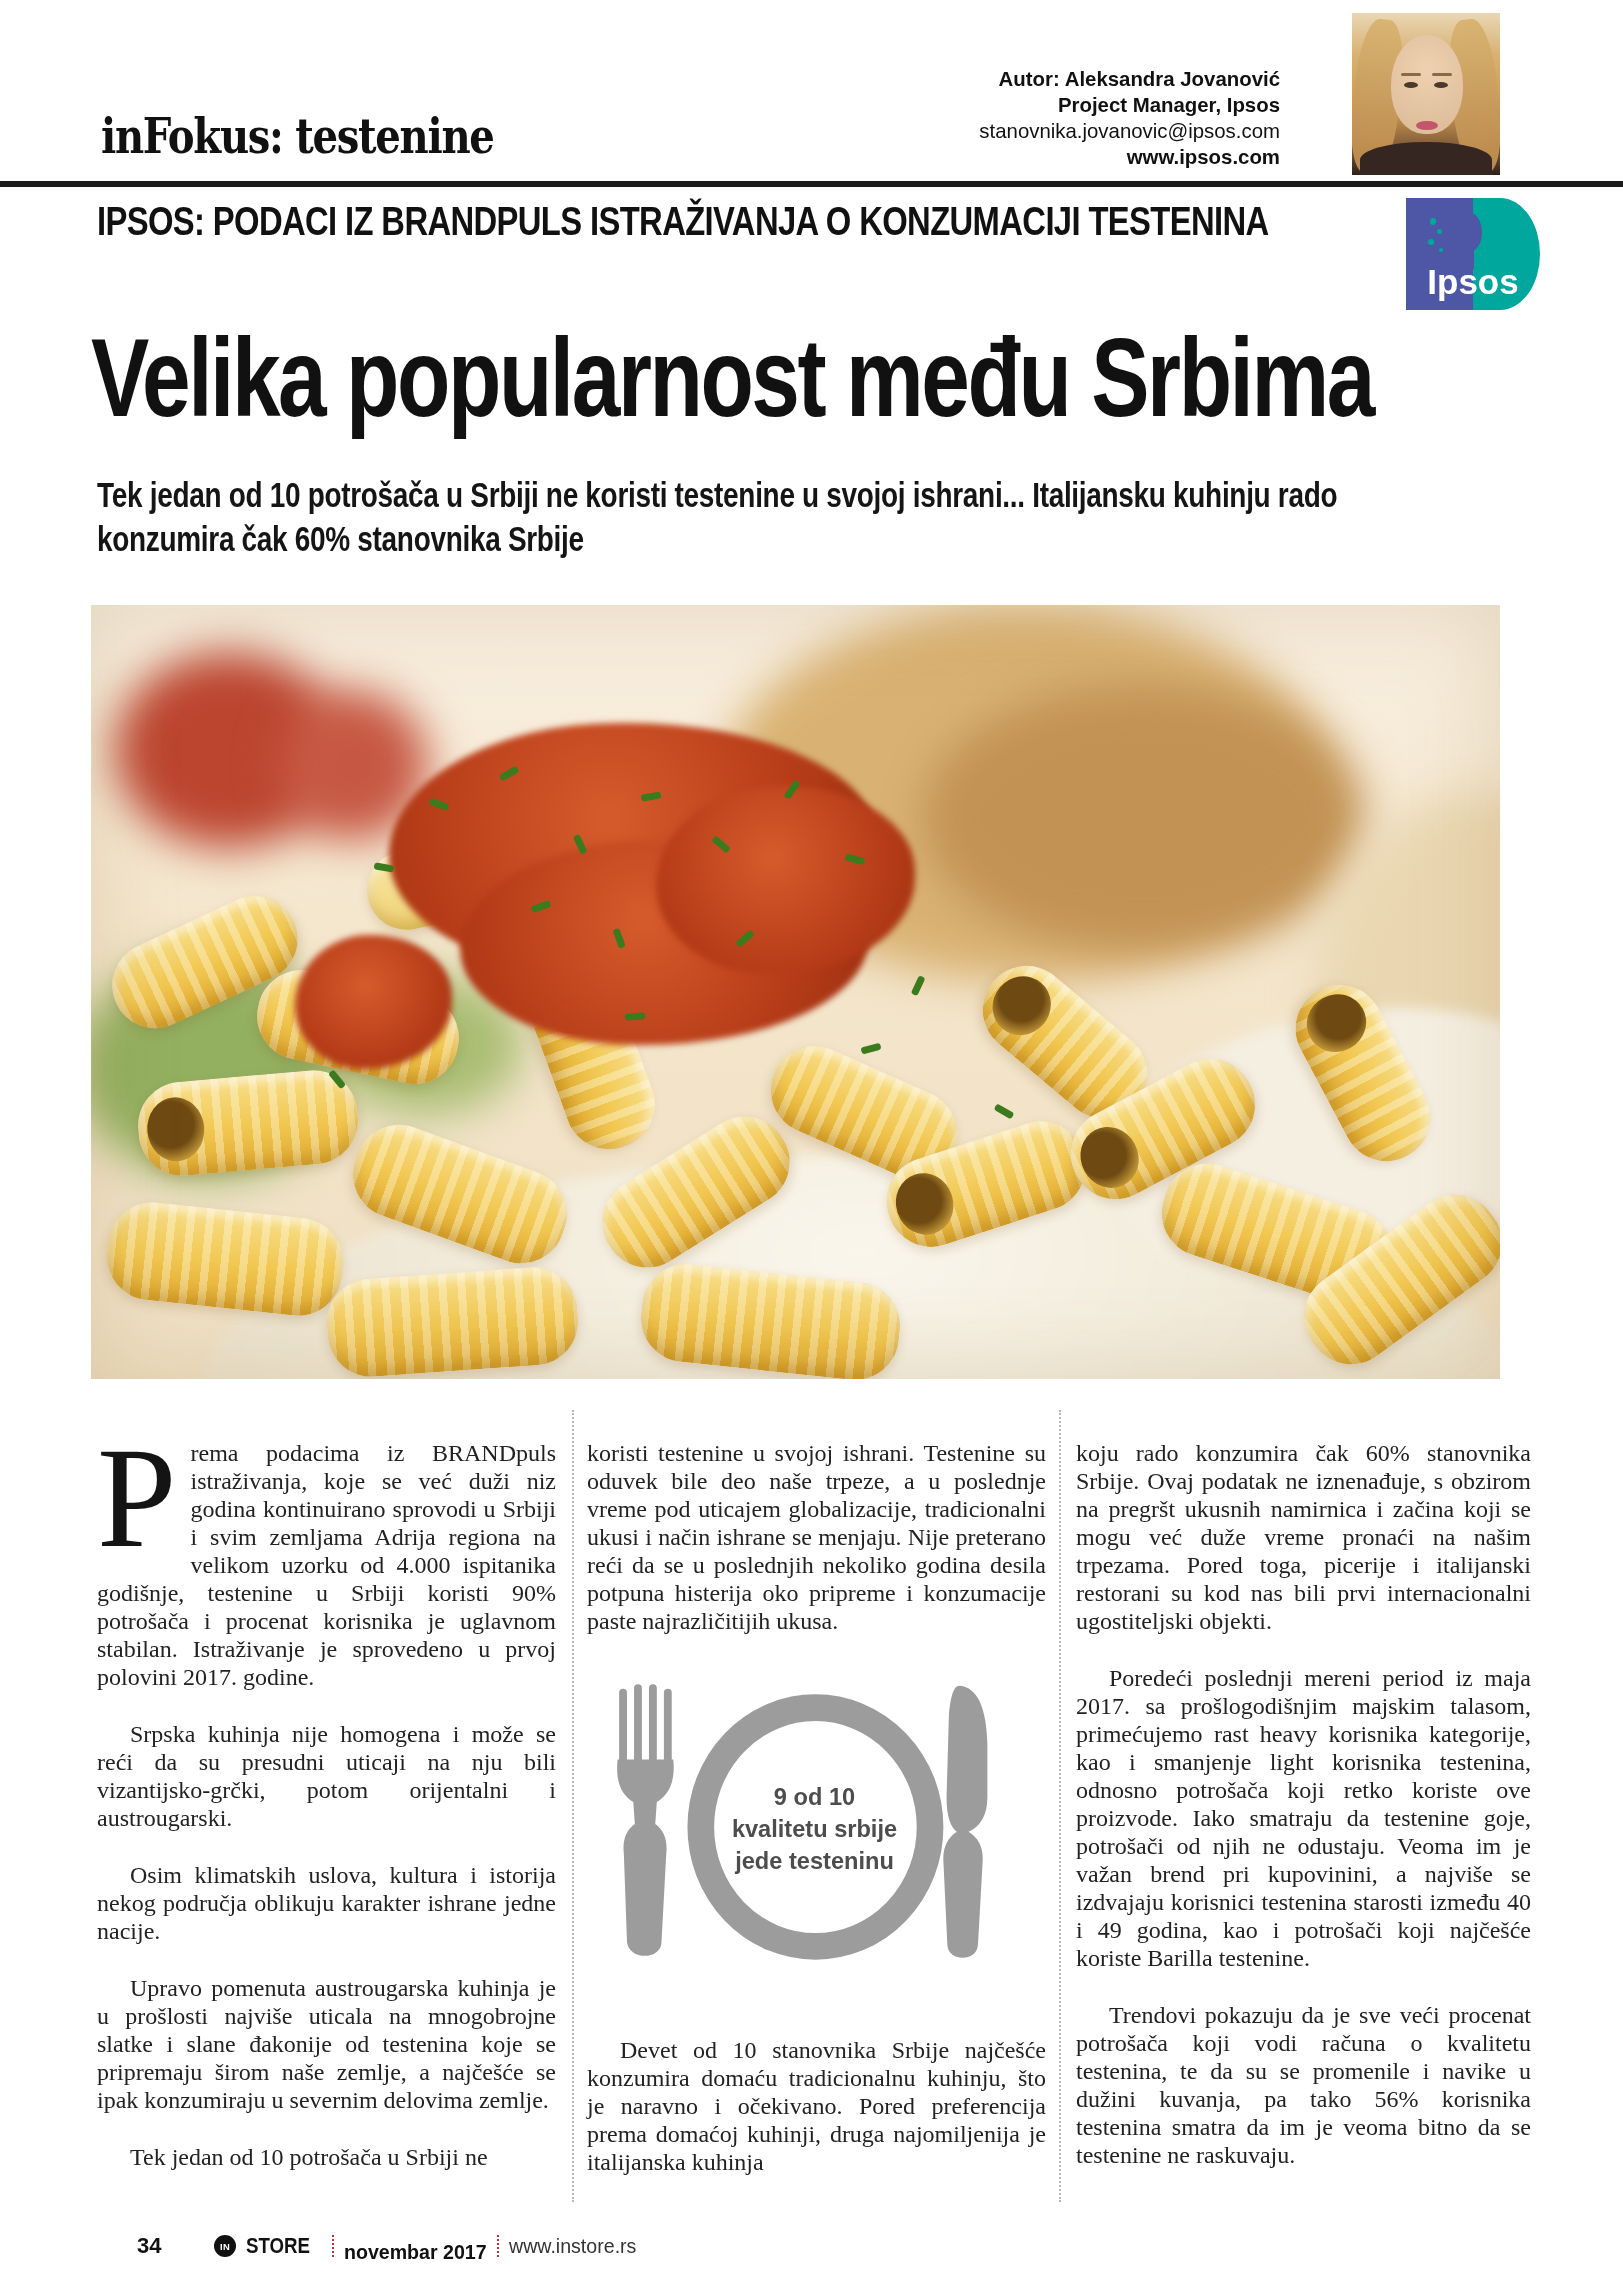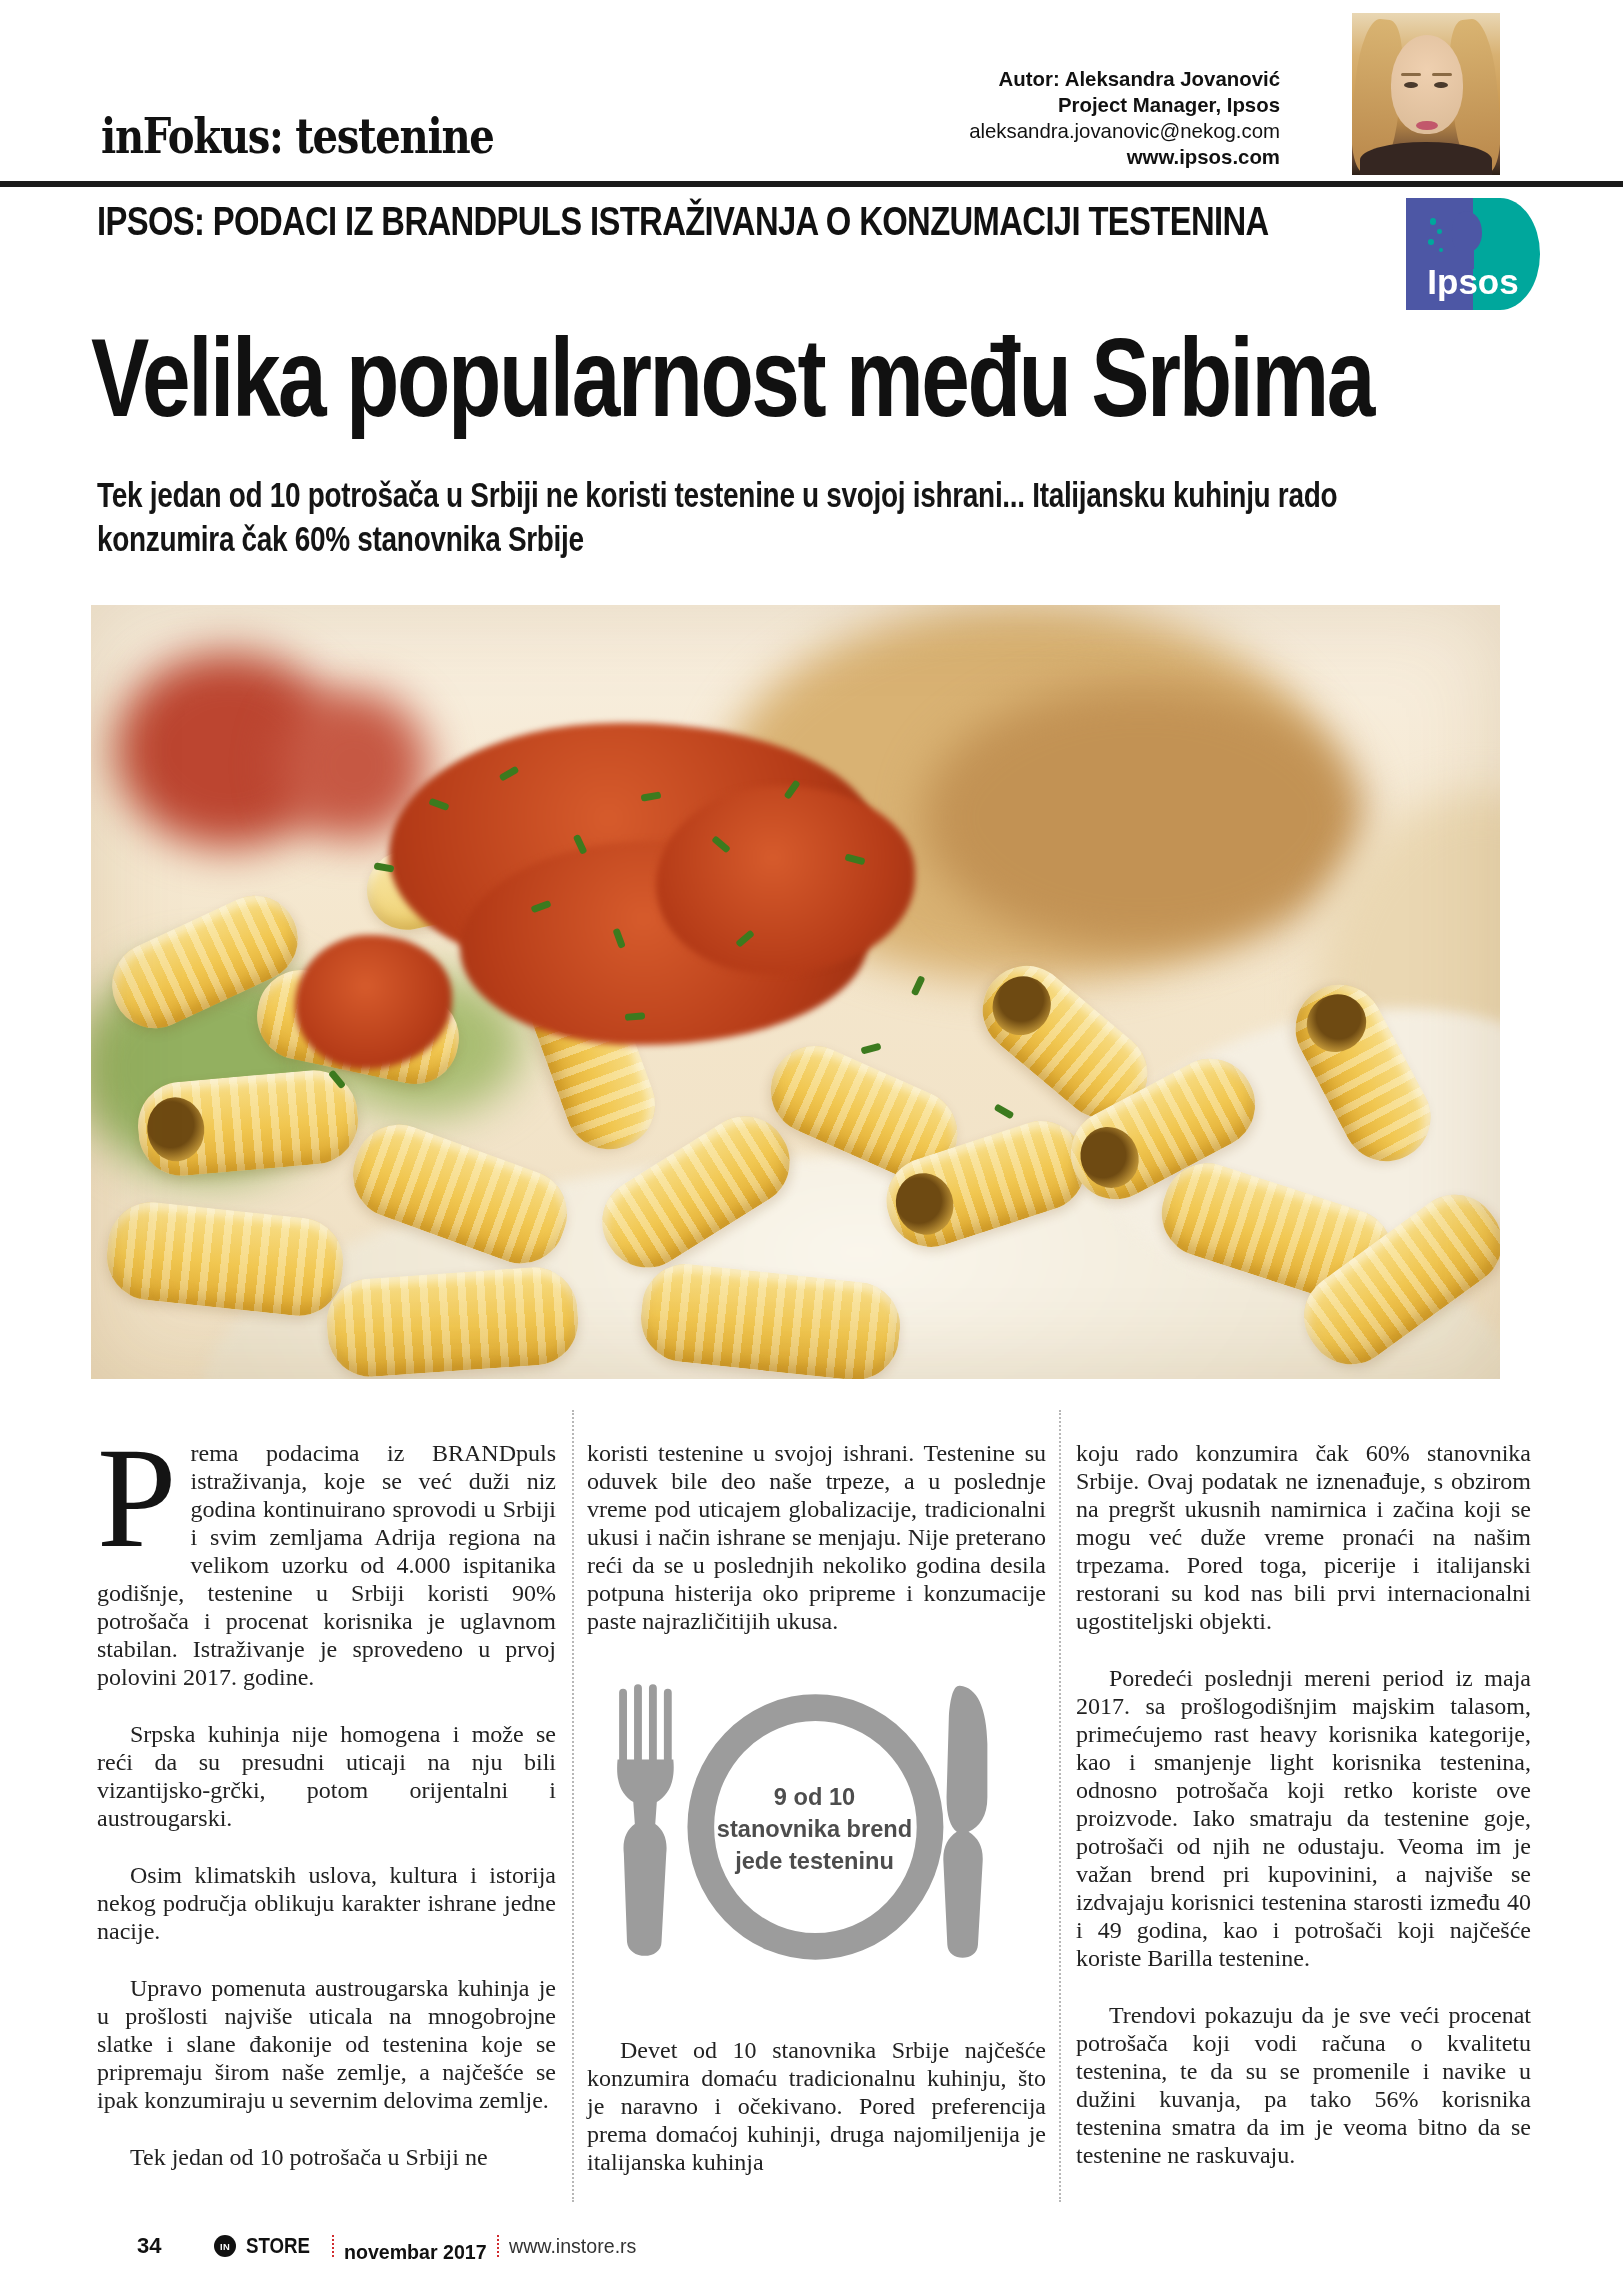--- a/index.html
+++ b/index.html
@@ -103,21 +103,21 @@
 </head>
 <body>
 
 <div class="page">
 
   <div class="section-label">inFokus: testenine</div>
 
   <div class="author-block">
     <div class="b">Autor: Aleksandra Jovanović</div>
     <div class="b">Project Manager, Ipsos</div>
-    <div>aleksandra.jovanovic@nekog.com</div>
+    <div>stanovnika.jovanovic@ipsos.com</div>
     <div class="b">www.ipsos.com</div>
   </div>
 
   <div class="portrait">
     <div class="p-hair-l"></div>
     <div class="p-hair-r"></div>
     <div class="p-face"></div>
     <div class="p-brow" style="left:49px;"></div>
     <div class="p-brow" style="left:80px;"></div>
     <div class="p-eye" style="left:52px;"></div>
@@ -227,21 +227,21 @@
           <rect x="75" y="10" width="10" height="108" rx="5"></rect>
           <path d="M16,100 L87,100 C90,130 80,146 66,154 L64,182 C75,190 80,202 78,220 L72,332 C72,356 30,356 28,332 L24,220 C22,202 27,190 38,182 L36,154 C22,146 13,130 16,100 Z"></path>
         </g>
         <ellipse cx="268" cy="186" rx="146" ry="152" fill="none" stroke="#9c9c9c" stroke-width="34"></ellipse>
         <g fill="#9c9c9c">
           <path d="M452,6 C474,8 486,34 487,80 L487,148 C487,172 477,186 463,192 C476,200 482,212 481,230 L475,336 C474,358 437,358 436,336 L431,230 C430,212 436,200 448,192 C440,186 435,172 435,148 L438,44 C440,20 444,5 452,6 Z"></path>
         </g>
       </svg>
       <div class="plate-caption">
         <div>9 od 10</div>
-        <div>stanovnika brend</div>
+        <div>kvalitetu srbije</div>
         <div>jede testeninu</div>
       </div>
     </div>
 
     <p style="text-indent:33px;">Devet od 10 stanovnika Srbije najčešće konzumira domaću tradicionalnu kuhinju, što je naravno i očekivano. Pored preferencija prema domaćoj kuhinji, druga najomiljenija je italijanska kuhinja</p>
   </div>
 
   <div class="bodycol col3">
     <p>koju rado konzumira čak 60% stanovnika Srbije. Ovaj podatak ne iznenađuje, s obzirom na pregršt ukusnih namirnica i začina koji se mogu već duže vreme pronaći na našim trpezama. Pored toga, picerije i italijanski restorani su kod nas bili prvi internacionalni ugostiteljski objekti.</p>
     <p class="indent">Poredeći poslednji mereni period iz maja 2017. sa prošlogodišnjim majskim talasom, primećujemo rast heavy korisnika kategorije, kao i smanjenje light korisnika testenina, odnosno potrošača koji retko koriste ove proizvode. Iako smatraju da testenine goje, potrošači od njih ne odustaju. Veoma im je važan brend pri kupovinini, a najviše se izdvajaju korisnici testenina starosti između 40 i 49 godina, kao i potrošači koji najčešće koriste Barilla testenine.</p>

